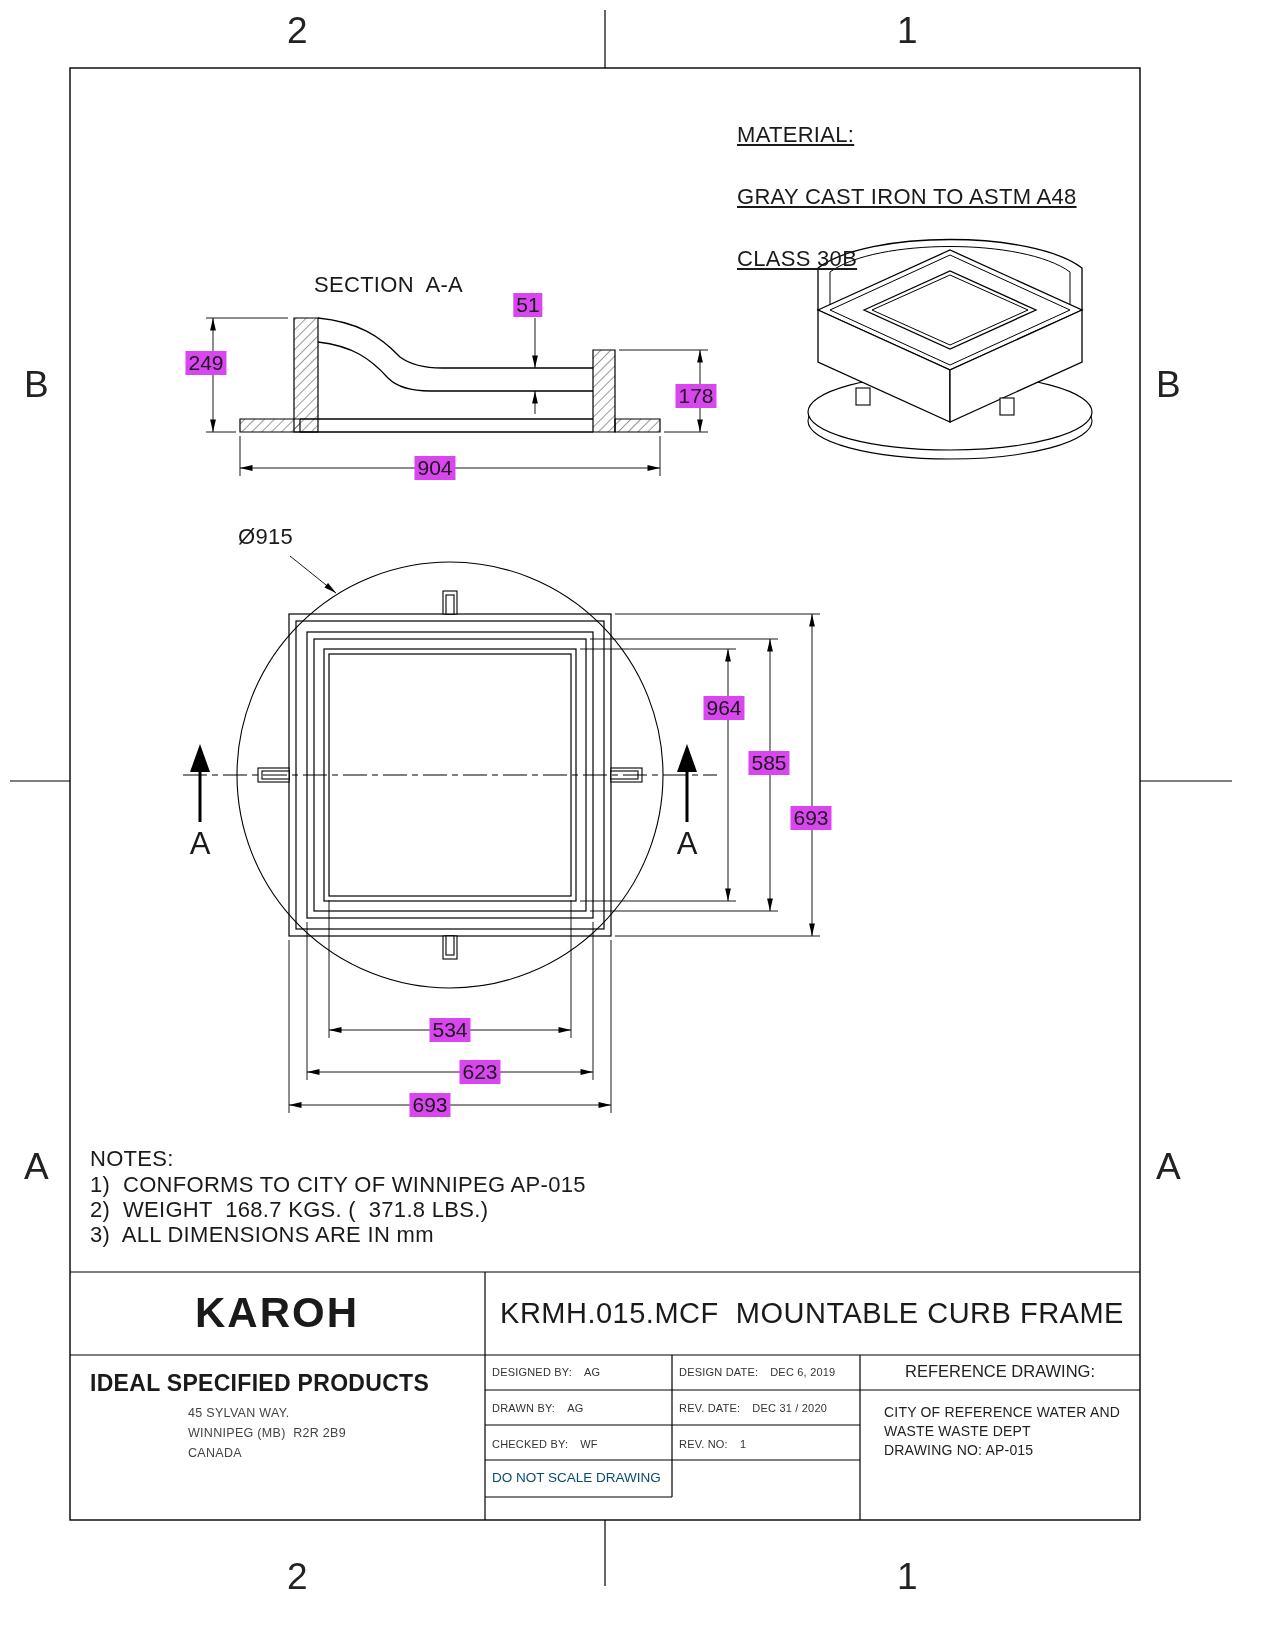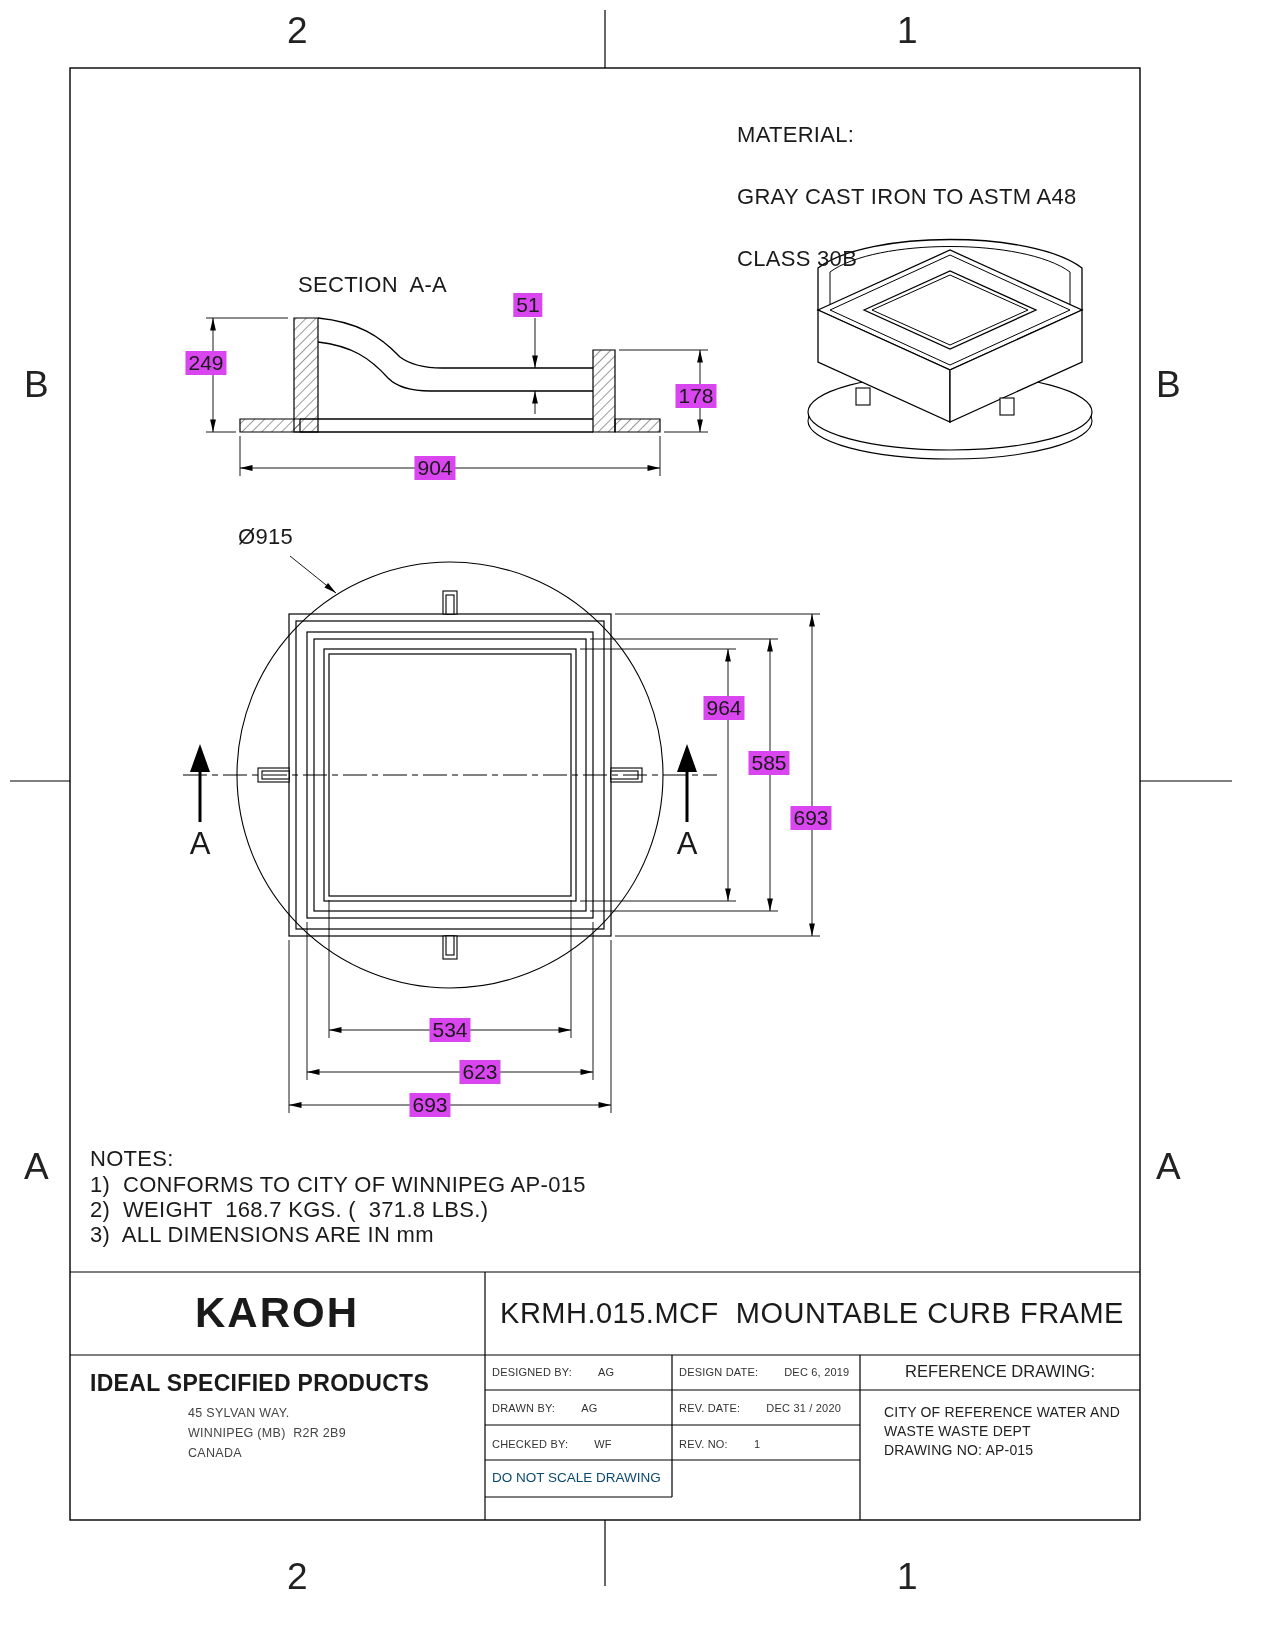--- a/index.html
+++ b/index.html
@@ -5,28 +5,28 @@
   * { margin:0; padding:0; box-sizing:border-box; }
   html,body { background:#ffffff; }
   .sheet {
     position:relative; width:1275px; height:1650px; background:#fff;
     font-family:"Liberation Sans","DejaVu Sans",sans-serif; color:#1a1a1a; overflow:hidden;
   }
   svg.linework { position:absolute; left:0; top:0; z-index:0; }
   .t { position:absolute; white-space:pre; z-index:1; }
   .zone { font-size:37px; color:#222; }
   .cad { font-size:22px; letter-spacing:.3px; }
-  .mat div { font-size:22px; letter-spacing:.3px; line-height:26px; }
+  .mat div { font-size:22px; letter-spacing:.3px; line-height:26px;text-decoration:underline; }
   .dim { font-size:21px; background:#d946ef; padding:0 3px; transform:translate(-50%,-50%); }
   .arrow-label { font-size:31px; transform:translate(-50%,0); }
   .brand { font-size:42px; font-weight:700; letter-spacing:2px; transform:translate(-50%,-50%); }
   .doc-title { font-size:29px; letter-spacing:.5px; transform:translate(-50%,-50%); }
   .company { font-size:23px; font-weight:700; letter-spacing:.3px; }
   .addr { font-size:12.5px; color:#444; letter-spacing:.3px; }
-  .field { font-size:11px; color:#333; display:flex; gap:26px; letter-spacing:.2px; }
+  .field { font-size:11px; color:#333; display:flex; gap:12px; letter-spacing:.2px; }
   .small13 { font-size:13.5px; color:#0c4a6e; }
   .ref-title { font-size:16.5px; transform:translate(-50%,0); color:#222; }
   .ref-line { font-size:14px; color:#222; letter-spacing:.2px; }
 </style>
 </head>
 <body>
 
 <div class="sheet">
 
   <svg class="linework" width="1275" height="1650" viewBox="0 0 1275 1650">
@@ -161,21 +161,21 @@
   <span class="t zone" style="left:1156px;top:1146px">A</span>
   <span class="t zone" style="left:287px;top:1556px">2</span>
   <span class="t zone" style="left:897px;top:1556px">1</span>
 
   <div class="t mat" style="left:737px;top:86px">
     <div>MATERIAL:</div>
     <div>GRAY CAST IRON TO ASTM A48</div>
     <div>CLASS 30B</div>
   </div>
 
-  <span class="t cad" style="left:298px;top:272px">SECTION  A-A</span>
+  <span class="t cad" style="left:314px;top:272px">SECTION  A-A</span>
   <span class="t dim" style="left:206px;top:363px">249</span>
   <span class="t dim" style="left:528px;top:305px">51</span>
   <span class="t dim" style="left:696px;top:396px">178</span>
   <span class="t dim" style="left:435px;top:468px">904</span>
 
   <span class="t cad" style="left:238px;top:524px">Ø915</span>
   <span class="t dim" style="left:724px;top:708px">964</span>
   <span class="t dim" style="left:769px;top:763px">585</span>
   <span class="t dim" style="left:811px;top:818px">693</span>
   <span class="t dim" style="left:450px;top:1030px">534</span>

